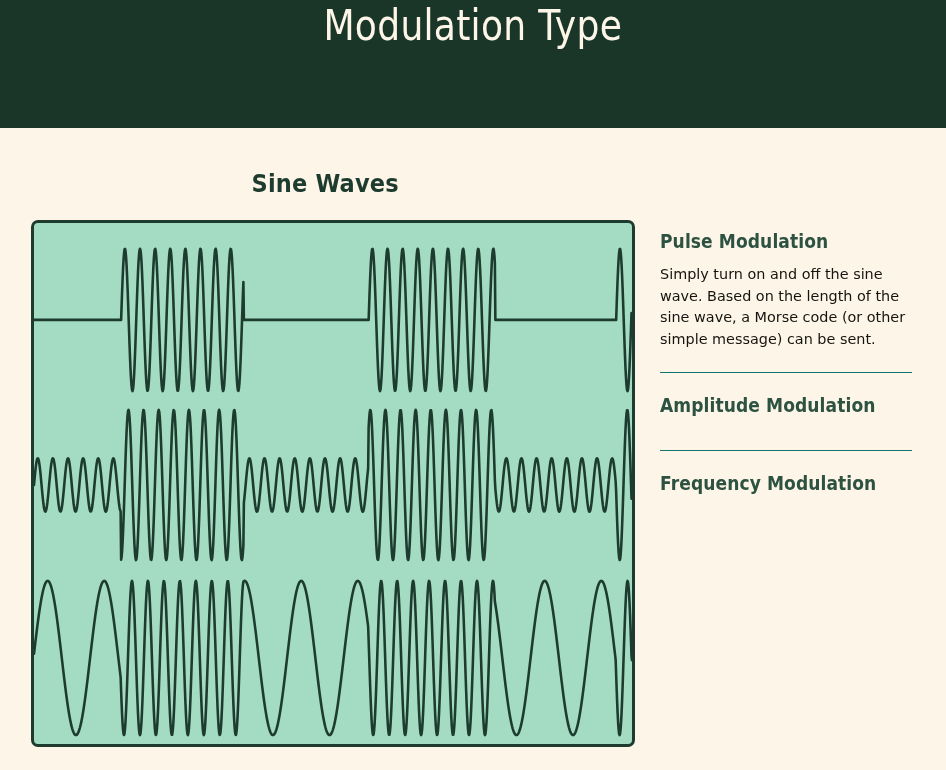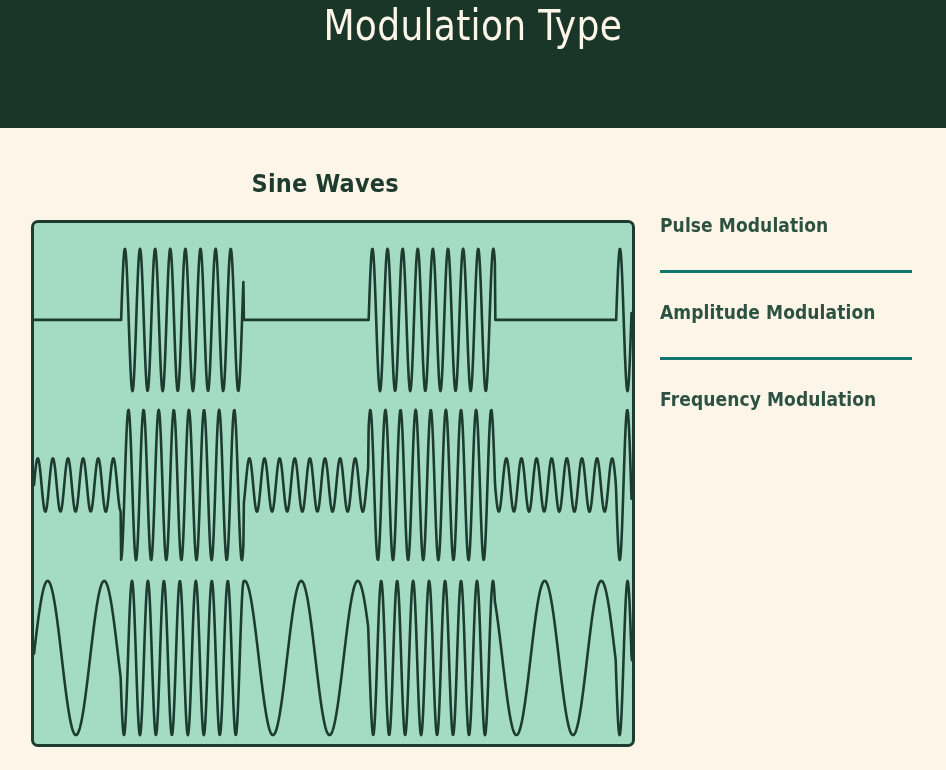--- a/index.html
+++ b/index.html
@@ -81,30 +81,30 @@
   .scope-panel svg {
     display: block;
     width: 100%;
     height: 100%;
   }
 
   
   .desc-column {
     position: absolute;
     left: 660px;
-    top: 66px;
+    top: 82px;
     width: 252px;
   }
   .desc-block {
     padding-bottom: 4px;
   }
   .desc-block + .desc-block {
-    border-top: 3px solid #0f766e;
+    border-top: 1px solid #0f766e;
     margin-top: 18px;
-    padding-top: 28px;
+    padding-top: 21px;
   }
   .desc-title {
     margin: 0 0 12px 0;
     color: #2d5242;
     font-family: "DejaVu Sans", sans-serif;
     font-size: 19px;
     font-weight: 700;
     letter-spacing: 0.1px;
     transform: scaleX(0.9);
     transform-origin: left center;
@@ -136,20 +136,21 @@
           <path d="M0.00 265.00L0.50 259.48L1.00 254.20L1.50 249.37L2.00 245.20L2.50 241.87L3.00 239.51L3.50 238.23L4.00 238.08L4.50 239.06L5.00 241.14L5.50 244.22L6.00 248.18L6.50 252.86L7.00 258.04L7.50 263.52L8.00 269.06L8.50 274.42L9.00 279.40L9.50 283.76L10.00 287.33L10.50 289.96L11.00 291.54L11.50 291.99L12.00 291.31L12.50 289.52L13.00 286.69L13.50 282.95L14.00 278.45L14.50 273.38L15.00 267.96L15.50 262.42L16.00 256.98L16.50 251.88L17.00 247.34L17.50 243.54L18.00 240.64L18.50 238.78L19.00 238.02L19.50 238.39L20.00 239.90L20.50 242.46L21.00 245.97L21.50 250.28L22.00 255.22L22.50 260.57L23.00 266.10L23.50 271.59L24.00 276.80L24.50 281.51L25.00 285.53L25.50 288.68L26.00 290.83L26.50 291.89L27.00 291.82L27.50 290.61L28.00 288.33L28.50 285.06L29.00 280.94L29.50 276.15L30.00 270.89L30.50 265.38L31.00 259.86L31.50 254.55L32.00 249.68L32.50 245.46L33.00 242.07L33.50 239.64L34.00 238.28L34.50 238.05L35.00 238.96L35.50 240.96L36.00 243.98L36.50 247.89L37.00 252.52L37.50 257.67L38.00 263.14L38.50 268.68L39.00 274.07L39.50 279.07L40.00 283.48L40.50 287.11L41.00 289.81L41.50 291.46L42.00 292.00L42.50 291.40L43.00 289.68L43.50 286.92L44.00 283.23L44.50 278.78L45.00 273.75L45.50 268.34L46.00 262.80L46.50 257.35L47.00 252.22L47.50 247.63L48.00 243.77L48.50 240.81L49.00 238.87L49.50 238.03L50.00 238.33L50.50 239.76L51.00 242.25L51.50 245.70L52.00 249.96L52.50 254.86L53.00 260.19L53.50 265.72L54.00 271.22L54.50 276.46L55.00 281.21L55.50 285.28L56.00 288.49L56.50 290.72L57.00 291.86L57.50 291.86L58.00 290.73L58.50 288.52L59.00 285.31L59.50 281.25L60.00 276.50L60.50 271.26L61.00 265.76L61.50 260.23L62.00 254.90L62.50 250.00L63.00 245.73L63.50 242.27L64.00 239.77L64.50 238.34L65.00 238.03L65.50 238.86L66.00 240.79L66.50 243.74L67.00 247.59L67.50 252.18L68.00 257.30L68.50 262.75L69.00 268.30L69.50 273.71L70.00 278.74L70.50 283.20L71.00 286.89L71.50 289.66L72.00 291.39L72.50 292.00L73.00 291.47L73.50 289.83L74.00 287.14L74.50 283.51L75.00 279.11L75.50 274.11L76.00 268.72L76.50 263.18L77.00 257.71L77.50 252.55L78.00 247.92L78.50 244.01L79.00 240.98L79.50 238.97L80.00 238.05L80.50 238.28L81.00 239.63L81.50 242.05L82.00 245.43L82.50 249.65L83.00 254.51L83.50 259.82L84.00 265.34L84.50 270.85L85.00 276.11L85.50 280.90L86.00 285.03L86.50 288.30L87.00 290.60L87.50 291.81L88.00 340.71L88.50 337.74L89.00 331.71L89.50 322.87L90.00 311.58L90.50 298.33L91.00 283.67L91.50 268.22L92.00 252.64L92.50 237.58L93.00 223.67L93.50 211.51L94.00 201.61L94.50 194.38L95.00 190.13L95.50 189.04L96.00 191.16L96.50 196.39L97.00 204.51L97.50 215.19L98.00 227.97L98.50 242.31L99.00 257.61L99.50 273.22L100.00 288.49L100.50 302.76L101.00 315.44L101.50 325.99L102.00 333.97L102.50 339.04L103.00 340.98L103.50 339.72L104.00 335.31L104.50 327.93L105.00 317.89L105.50 305.62L106.00 291.64L106.50 276.54L107.00 260.94L107.50 245.52L108.00 230.92L108.50 217.76L109.00 206.59L109.50 197.89L110.00 192.02L110.50 189.23L111.00 189.63L111.50 193.21L112.00 199.83L112.50 209.19L113.00 220.91L113.50 234.49L114.00 249.35L114.50 264.88L115.00 280.41L115.50 295.29L116.00 308.90L116.50 320.65L117.00 330.05L117.50 336.71L118.00 340.34L118.50 340.79L119.00 338.05L119.50 332.22L120.00 323.56L120.50 312.43L121.00 299.29L121.50 284.71L122.00 269.30L122.50 253.70L123.00 238.58L123.50 224.58L124.00 212.28L124.50 202.21L125.00 194.79L125.50 190.32L126.00 189.01L126.50 190.91L127.00 195.93L127.50 203.87L128.00 214.38L128.50 227.03L129.00 241.29L129.50 256.54L130.00 272.15L130.50 287.46L131.00 301.82L131.50 314.63L132.00 325.34L132.50 333.51L133.00 338.79L133.50 340.95L134.00 339.91L134.50 335.71L135.00 328.52L135.50 318.66L136.00 306.53L136.50 292.64L137.00 277.60L137.50 262.02L138.00 246.56L138.50 231.89L139.00 218.61L139.50 207.29L140.00 198.40L140.50 192.32L141.00 189.32L141.50 189.50L142.00 192.87L142.50 199.28L143.00 208.47L143.50 220.04L144.00 233.51L144.50 248.30L145.00 263.81L145.50 279.36L146.00 294.30L146.50 308.01L147.00 319.91L147.50 329.49L148.00 336.34L148.50 340.19L149.00 340.86L149.50 338.34L150.00 332.72L150.50 324.24L151.00 313.26L151.50 300.25L152.00 285.74L152.50 270.37L153.00 254.76L153.50 239.59L154.00 225.49L154.50 213.06L155.00 202.82L155.50 195.20L156.00 190.53L156.50 189.00L157.00 190.68L157.50 195.49L158.00 203.24L158.50 213.59L159.00 226.11L159.50 240.27L160.00 255.47L160.50 271.08L161.00 286.43L161.50 300.88L162.00 313.81L162.50 324.68L163.00 333.04L163.50 338.52L164.00 340.90L164.50 340.08L165.00 336.09L165.50 329.10L166.00 319.41L166.50 307.42L167.00 293.64L167.50 278.65L168.00 263.09L168.50 247.61L169.00 232.86L169.50 219.46L170.00 207.99L170.50 198.92L171.00 192.65L171.50 189.42L172.00 189.38L172.50 192.54L173.00 198.75L173.50 207.76L174.00 219.18L174.50 232.53L175.00 247.26L175.50 262.73L176.00 278.30L176.50 293.31L177.00 307.12L177.50 319.16L178.00 328.91L178.50 335.97L179.00 340.03L179.50 340.92L180.00 338.61L180.50 333.20L181.00 324.91L181.50 314.09L182.00 301.19L182.50 286.78L183.00 271.44L183.50 255.83L184.00 240.61L184.50 226.42L185.00 213.85L185.50 203.44L186.00 195.64L186.50 190.75L187.00 189.00L187.50 190.46L188.00 195.06L188.50 202.62L189.00 212.80L189.50 225.19L190.00 239.26L190.50 254.41L191.00 270.01L191.50 285.40L192.00 299.93L192.50 312.98L193.00 324.01L193.50 332.55L194.00 338.24L194.50 340.84L195.00 340.24L195.50 336.47L196.00 329.68L196.50 320.16L197.00 308.31L197.50 294.63L198.00 279.71L198.50 264.16L199.00 248.65L199.50 233.83L200.00 220.33L200.50 208.71L201.00 199.46L201.50 192.98L202.00 189.54L202.50 189.28L203.00 192.22L203.50 198.23L204.00 207.05L204.50 218.32L205.00 231.56L205.50 246.22L206.00 261.66L206.50 277.24L207.00 292.31L207.50 306.23L208.00 318.40L208.50 328.32L209.00 335.57L209.50 339.85L210.00 340.96L210.50 338.87L211.00 333.66L211.50 325.56L212.00 282.73L212.50 278.19L213.00 273.10L213.50 267.67L214.00 262.12L214.50 256.70L215.00 251.62L215.50 247.11L216.00 243.36L216.50 240.52L217.00 238.71L217.50 238.01L218.00 238.45L218.50 240.01L219.00 242.62L219.50 246.18L220.00 250.53L220.50 255.50L221.00 260.86L221.50 266.40L222.00 271.88L222.50 277.07L223.00 281.75L223.50 285.72L224.00 288.82L224.50 290.92L225.00 291.92L225.50 291.78L226.00 290.52L226.50 288.18L227.00 284.86L227.50 280.70L228.00 275.88L228.50 270.60L229.00 265.08L229.50 259.57L230.00 254.28L230.50 249.44L231.00 245.26L231.50 241.91L232.00 239.54L232.50 238.24L233.00 238.07L233.50 239.04L234.00 241.10L234.50 244.17L235.00 248.12L235.50 252.78L236.00 257.96L236.50 263.43L237.00 268.97L237.50 274.35L238.00 279.32L238.50 283.70L239.00 287.28L239.50 289.93L240.00 291.52L240.50 292.00L241.00 291.33L241.50 289.56L242.00 286.74L242.50 283.01L243.00 278.52L243.50 273.46L244.00 268.05L244.50 262.50L245.00 257.06L245.50 251.96L246.00 247.40L246.50 243.59L247.00 240.68L247.50 238.80L248.00 238.02L248.50 238.38L249.00 239.86L249.50 242.41L250.00 245.91L250.50 250.21L251.00 255.14L251.50 260.48L252.00 266.02L252.50 271.51L253.00 276.73L253.50 281.45L254.00 285.48L254.50 288.64L255.00 290.81L255.50 291.88L256.00 291.83L256.50 290.64L257.00 288.37L257.50 285.11L258.00 281.01L258.50 276.23L259.00 270.97L259.50 265.47L260.00 259.94L260.50 254.63L261.00 249.75L261.50 245.52L262.00 242.11L262.50 239.67L263.00 238.29L263.50 238.05L264.00 238.93L264.50 240.92L265.00 243.93L265.50 247.82L266.00 252.44L266.50 257.59L267.00 263.05L267.50 268.59L268.00 273.99L268.50 279.00L269.00 283.42L269.50 287.07L270.00 289.78L270.50 291.45L271.00 292.00L271.50 291.41L272.00 289.71L272.50 286.97L273.00 283.30L273.50 278.85L274.00 273.83L274.50 268.43L275.00 262.88L275.50 257.43L276.00 252.29L276.50 247.69L277.00 243.82L277.50 240.85L278.00 238.89L278.50 238.04L279.00 238.32L279.50 239.73L280.00 242.20L280.50 245.64L281.00 249.89L281.50 254.79L282.00 260.11L282.50 265.64L283.00 271.14L283.50 276.38L284.00 281.14L284.50 285.22L285.00 288.45L285.50 290.69L286.00 291.85L286.50 291.87L287.00 290.76L287.50 288.56L288.00 285.36L288.50 281.31L289.00 276.57L289.50 271.34L290.00 265.85L290.50 260.32L291.00 254.98L291.50 250.07L292.00 245.79L292.50 242.32L293.00 239.80L293.50 238.35L294.00 238.03L294.50 238.84L295.00 240.75L295.50 243.69L296.00 247.53L296.50 252.10L297.00 257.22L297.50 262.67L298.00 268.22L298.50 273.63L299.00 278.67L299.50 283.14L300.00 286.84L300.50 289.63L301.00 291.37L301.50 292.00L302.00 291.49L302.50 289.86L303.00 287.19L303.50 283.58L304.00 279.18L304.50 274.19L305.00 268.80L305.50 263.26L306.00 257.79L306.50 252.63L307.00 247.99L307.50 244.06L308.00 241.02L308.50 238.99L309.00 238.06L309.50 238.26L310.00 239.60L310.50 242.00L311.00 245.38L311.50 249.58L312.00 254.43L312.50 259.73L313.00 265.25L313.50 270.77L314.00 276.03L314.50 280.84L315.00 284.97L315.50 288.26L316.00 290.57L316.50 291.80L317.00 291.90L317.50 290.87L318.00 288.74L318.50 285.61L319.00 281.62L319.50 276.92L320.00 271.71L320.50 266.23L321.00 260.69L321.50 255.34L322.00 250.39L322.50 246.06L323.00 242.53L323.50 239.94L324.00 238.42L324.50 238.01L325.00 238.75L325.50 240.59L326.00 243.46L326.50 247.24L327.00 251.77L327.50 256.86L328.00 262.29L328.50 267.84L329.00 273.26L329.50 278.34L330.00 282.86L330.50 286.62L331.00 289.47L331.50 291.28L332.00 291.99L332.50 291.56L333.00 290.01L333.50 287.40L334.00 283.85L334.50 279.50L335.00 274.54L335.50 269.18L336.00 263.64L336.50 258.16L337.00 252.97L337.50 248.28L338.00 206.75L338.50 198.00L339.00 192.08L339.50 189.24L340.00 189.60L340.50 193.14L341.00 199.71L341.50 209.03L342.00 220.72L342.50 234.27L343.00 249.12L343.50 264.64L344.00 280.18L344.50 295.07L345.00 308.70L345.50 320.48L346.00 329.93L346.50 336.63L347.00 340.31L347.50 340.81L348.00 338.11L348.50 332.33L349.00 323.71L349.50 312.61L350.00 299.50L350.50 284.94L351.00 269.53L351.50 253.94L352.00 238.81L352.50 224.78L353.00 212.45L353.50 202.34L354.00 194.88L354.50 190.37L355.00 189.01L355.50 190.86L356.00 195.83L356.50 203.73L357.00 214.21L357.50 226.83L358.00 241.06L358.50 256.30L359.00 271.91L359.50 287.23L360.00 301.61L360.50 314.45L361.00 325.20L361.50 333.41L362.00 338.73L362.50 340.94L363.00 339.95L363.50 335.79L364.00 328.65L364.50 318.82L365.00 306.73L365.50 292.87L366.00 277.83L366.50 262.25L367.00 246.79L367.50 232.10L368.00 218.80L368.50 207.44L369.00 198.52L369.50 192.39L370.00 189.34L370.50 189.47L371.00 192.79L371.50 199.16L372.00 208.31L372.50 219.85L373.00 233.29L373.50 248.07L374.00 263.57L374.50 279.12L375.00 294.08L375.50 307.82L376.00 319.74L376.50 329.36L377.00 336.26L377.50 340.16L378.00 340.88L378.50 338.40L379.00 332.82L379.50 324.39L380.00 313.44L380.50 300.46L381.00 285.97L381.50 270.61L382.00 255.00L382.50 239.82L383.00 225.70L383.50 213.24L384.00 202.96L384.50 195.30L385.00 190.58L385.50 189.00L386.00 190.63L386.50 195.39L387.00 203.10L387.50 213.41L388.00 225.90L388.50 240.04L389.00 255.24L389.50 270.84L390.00 286.20L390.50 300.67L391.00 313.63L391.50 324.54L392.00 332.93L392.50 338.46L393.00 340.89L393.50 340.12L394.00 336.18L394.50 329.23L395.00 319.58L395.50 307.62L396.00 293.86L396.50 278.89L397.00 263.33L397.50 247.84L398.00 233.07L398.50 219.65L399.00 208.15L399.50 199.04L400.00 192.72L400.50 189.45L401.00 189.36L401.50 192.47L402.00 198.63L402.50 207.60L403.00 218.99L403.50 232.32L404.00 247.03L404.50 262.49L405.00 278.07L405.50 293.09L406.00 306.93L406.50 318.99L407.00 328.78L407.50 335.88L408.00 339.99L408.50 340.93L409.00 338.67L409.50 333.30L410.00 325.05L410.50 314.27L411.00 301.40L411.50 287.00L412.00 271.68L412.50 256.07L413.00 240.83L413.50 226.62L414.00 214.03L414.50 203.58L415.00 195.73L415.50 190.80L416.00 189.01L416.50 190.41L417.00 194.97L417.50 202.48L418.00 212.63L418.50 224.99L419.00 239.03L419.50 254.17L420.00 269.77L420.50 285.17L421.00 299.72L421.50 312.80L422.00 323.86L422.50 332.44L423.00 338.18L423.50 340.83L424.00 340.28L424.50 336.55L425.00 329.80L425.50 320.32L426.00 308.50L426.50 294.85L427.00 279.94L427.50 264.40L428.00 248.89L428.50 234.05L429.00 220.52L429.50 208.87L430.00 199.58L430.50 193.06L431.00 189.57L431.50 189.26L432.00 192.15L432.50 198.12L433.00 206.90L433.50 218.14L434.00 231.35L434.50 245.98L435.00 261.42L435.50 277.01L436.00 292.09L436.50 306.02L437.00 318.23L437.50 328.19L438.00 335.49L438.50 339.81L439.00 340.97L439.50 338.93L440.00 333.77L440.50 325.70L441.00 315.08L441.50 302.34L442.00 288.03L442.50 272.75L443.00 257.13L443.50 241.86L444.00 227.55L444.50 214.83L445.00 204.22L445.50 196.18L446.00 191.04L446.50 189.03L447.00 190.22L447.50 194.56L448.00 201.87L448.50 211.85L449.00 224.08L449.50 238.02L450.00 253.11L450.50 268.70L451.00 284.13L451.50 298.76L452.00 311.96L452.50 323.18L453.00 331.94L453.50 337.88L454.00 340.75L454.50 340.42L455.00 336.90L455.50 330.36L456.00 321.05L456.50 309.38L457.00 295.84L457.50 281.00L458.00 265.48L458.50 249.94L459.00 235.04L459.50 221.40L460.00 209.60L460.50 200.14L461.00 193.41L461.50 189.71L462.00 189.18L462.50 191.85L463.00 197.61L463.50 206.21L464.00 217.30L464.50 230.39L465.00 244.95L465.50 260.35L466.00 268.89L466.50 274.27L467.00 279.25L467.50 283.64L468.00 287.24L468.50 289.90L469.00 291.51L469.50 292.00L470.00 291.35L470.50 289.59L471.00 286.79L471.50 283.08L472.00 278.60L472.50 273.54L473.00 268.13L473.50 262.59L474.00 257.14L474.50 252.03L475.00 247.46L475.50 243.64L476.00 240.72L476.50 238.82L477.00 238.02L477.50 238.37L478.00 239.83L478.50 242.36L479.00 245.85L479.50 250.14L480.00 255.06L480.50 260.40L481.00 265.93L481.50 271.43L482.00 276.65L482.50 281.38L483.00 285.42L483.50 288.60L484.00 290.78L484.50 291.88L485.00 291.84L485.50 290.67L486.00 288.41L486.50 285.17L487.00 281.08L487.50 276.30L488.00 271.06L488.50 265.55L489.00 260.02L489.50 254.71L490.00 249.82L490.50 245.58L491.00 242.16L491.50 239.70L492.00 238.31L492.50 238.04L493.00 238.91L493.50 240.89L494.00 243.88L494.50 247.76L495.00 252.37L495.50 257.51L496.00 262.97L496.50 268.51L497.00 273.91L497.50 278.93L498.00 283.36L498.50 287.02L499.00 289.75L499.50 291.43L500.00 292.00L500.50 291.43L501.00 289.75L501.50 287.02L502.00 283.36L502.50 278.93L503.00 273.91L503.50 268.51L504.00 262.97L504.50 257.51L505.00 252.37L505.50 247.76L506.00 243.88L506.50 240.89L507.00 238.91L507.50 238.04L508.00 238.31L508.50 239.70L509.00 242.16L509.50 245.58L510.00 249.82L510.50 254.71L511.00 260.02L511.50 265.55L512.00 271.06L512.50 276.30L513.00 281.08L513.50 285.17L514.00 288.41L514.50 290.67L515.00 291.84L515.50 291.88L516.00 290.78L516.50 288.60L517.00 285.42L517.50 281.38L518.00 276.65L518.50 271.43L519.00 265.93L519.50 260.40L520.00 255.06L520.50 250.14L521.00 245.85L521.50 242.36L522.00 239.83L522.50 238.37L523.00 238.02L523.50 238.82L524.00 240.72L524.50 243.64L525.00 247.46L525.50 252.03L526.00 257.14L526.50 262.59L527.00 268.13L527.50 273.54L528.00 278.60L528.50 283.08L529.00 286.79L529.50 289.59L530.00 291.35L530.50 292.00L531.00 291.51L531.50 289.90L532.00 287.24L532.50 283.64L533.00 279.25L533.50 274.27L534.00 268.89L534.50 263.35L535.00 257.88L535.50 252.70L536.00 248.05L536.50 244.12L537.00 241.06L537.50 239.01L538.00 238.06L538.50 238.25L539.00 239.57L539.50 241.96L540.00 245.32L540.50 249.51L541.00 254.35L541.50 259.65L542.00 265.17L542.50 270.68L543.00 275.96L543.50 280.77L544.00 284.91L544.50 288.22L545.00 290.54L545.50 291.79L546.00 291.91L546.50 290.89L547.00 288.78L547.50 285.67L548.00 281.68L548.50 276.99L549.00 271.80L549.50 266.31L550.00 260.78L550.50 255.42L551.00 250.46L551.50 246.12L552.00 242.57L552.50 239.97L553.00 238.43L553.50 238.01L554.00 238.73L554.50 240.55L555.00 243.41L555.50 247.18L556.00 251.70L556.50 256.78L557.00 262.21L557.50 267.75L558.00 273.18L558.50 278.27L559.00 282.79L559.50 286.57L560.00 289.43L560.50 291.26L561.00 291.99L561.50 291.58L562.00 290.04L562.50 287.45L563.00 283.91L563.50 279.57L564.00 274.62L564.50 269.27L565.00 263.73L565.50 258.24L566.00 253.05L566.50 248.35L567.00 244.36L567.50 241.24L568.00 239.12L568.50 238.09L569.00 238.20L569.50 239.44L570.00 241.76L570.50 245.06L571.00 249.20L571.50 254.01L572.00 259.28L572.50 264.79L573.00 270.31L573.50 275.61L574.00 280.46L574.50 284.65L575.00 288.02L575.50 290.42L576.00 291.74L576.50 291.94L577.00 291.00L577.50 288.96L578.00 285.91L578.50 281.98L579.00 277.33L579.50 272.17L580.00 266.70L580.50 261.15L581.00 255.77L581.50 250.78L582.00 246.39L582.50 242.79L583.00 240.12L583.50 238.50L584.00 238.00L584.50 238.64L585.00 240.39L585.50 243.18L586.00 246.89L586.50 251.37L587.00 256.41L587.50 261.83L588.00 271.68L588.50 287.00L589.00 301.40L589.50 314.27L590.00 325.05L590.50 333.30L591.00 338.67L591.50 340.93L592.00 339.99L592.50 335.88L593.00 328.78L593.50 318.99L594.00 306.93L594.50 293.09L595.00 278.07L595.50 262.49L596.00 247.03L596.50 232.32L597.00 218.99L597.50 207.60L598.00 198.63L598.50 192.47L599.00 189.36L599.50 189.45L600.00 192.72L600.50 199.04L601.00 208.15L601.50 219.65L602.00 233.07L602.50 247.84L603.00 263.33L603.50 278.89L604.00 275.25" fill="none" stroke="#1d3b2e" stroke-width="2.6" stroke-linecap="round" stroke-linejoin="round"></path>
           <path d="M0.00 435.71L0.50 431.44L1.00 427.19L1.50 422.98L2.00 418.83L2.50 414.73L3.00 410.72L3.50 406.79L4.00 402.96L4.50 399.25L5.00 395.65L5.50 392.19L6.00 388.88L6.50 385.72L7.00 382.72L7.50 379.90L8.00 377.26L8.50 374.81L9.00 372.55L9.50 370.50L10.00 368.66L10.50 367.04L11.00 365.63L11.50 364.45L12.00 363.50L12.50 362.78L13.00 362.29L13.50 362.04L14.00 362.02L14.50 362.24L15.00 362.69L15.50 363.38L16.00 364.30L16.50 365.45L17.00 366.82L17.50 368.42L18.00 370.23L18.50 372.25L19.00 374.47L19.50 376.90L20.00 379.51L20.50 382.31L21.00 385.28L21.50 388.42L22.00 391.71L22.50 395.15L23.00 398.72L23.50 402.42L24.00 406.24L24.50 410.15L25.00 414.16L25.50 418.24L26.00 422.39L26.50 426.59L27.00 430.83L27.50 435.10L28.00 439.39L28.50 443.67L29.00 447.95L29.50 452.20L30.00 456.42L30.50 460.58L31.00 464.69L31.50 468.71L32.00 472.66L32.50 476.50L33.00 480.23L33.50 483.84L34.00 487.32L34.50 490.66L35.00 493.84L35.50 496.86L36.00 499.71L36.50 502.38L37.00 504.85L37.50 507.14L38.00 509.22L38.50 511.09L39.00 512.75L39.50 514.18L40.00 515.39L40.50 516.38L41.00 517.13L41.50 517.65L42.00 517.94L42.50 517.99L43.00 517.81L43.50 517.38L44.00 516.73L44.50 515.84L45.00 514.73L45.50 513.39L46.00 511.83L46.50 510.05L47.00 508.05L47.50 505.86L48.00 503.46L48.50 500.87L49.00 498.10L49.50 495.15L50.00 492.04L50.50 488.77L51.00 485.35L51.50 481.79L52.00 478.11L52.50 474.32L53.00 470.41L53.50 466.42L54.00 462.35L54.50 458.21L55.00 454.01L55.50 449.78L56.00 445.51L56.50 441.23L57.00 436.94L57.50 432.66L58.00 428.40L58.50 424.18L59.00 420.01L59.50 415.90L60.00 411.86L60.50 407.90L61.00 404.04L61.50 400.29L62.00 396.67L62.50 393.17L63.00 389.81L63.50 386.61L64.00 383.56L64.50 380.69L65.00 377.99L65.50 375.49L66.00 373.18L66.50 371.07L67.00 369.16L67.50 367.48L68.00 366.01L68.50 364.76L69.00 363.75L69.50 362.96L70.00 362.41L70.50 362.09L71.00 362.00L71.50 362.15L72.00 362.54L72.50 363.16L73.00 364.01L73.50 365.10L74.00 366.41L74.50 367.94L75.00 369.69L75.50 371.65L76.00 373.82L76.50 376.18L77.00 378.75L77.50 381.49L78.00 384.41L78.50 387.51L79.00 390.75L79.50 394.15L80.00 397.69L80.50 401.35L81.00 405.14L81.50 409.02L82.00 413.00L82.50 417.06L83.00 421.20L83.50 425.38L84.00 429.62L84.50 433.88L85.00 438.16L85.50 442.45L86.00 446.73L86.50 450.99L87.00 455.22L87.50 459.40L88.00 473.65L88.50 486.64L89.00 497.86L89.50 506.89L90.00 513.39L90.50 517.11L91.00 517.92L91.50 515.79L92.00 510.78L92.50 503.10L93.00 493.04L93.50 480.96L94.00 467.34L94.50 452.69L95.00 437.55L95.50 422.51L96.00 408.13L96.50 394.95L97.00 383.48L97.50 374.14L98.00 367.30L98.50 363.20L99.00 362.01L99.50 363.77L100.00 368.42L100.50 375.76L101.00 385.54L101.50 397.38L102.00 410.83L102.50 425.38L103.00 440.49L103.50 455.58L104.00 470.08L104.50 483.44L105.00 495.15L105.50 504.79L106.00 511.97L106.50 516.43L107.00 518.00L107.50 516.62L108.00 512.34L108.50 505.33L109.00 495.84L109.50 484.25L110.00 470.98L110.50 456.54L111.00 441.47L111.50 426.35L112.00 411.74L112.50 398.21L113.00 386.25L113.50 376.33L114.00 368.81L114.50 363.99L115.00 362.04L115.50 363.04L116.00 366.95L116.50 373.62L117.00 382.81L117.50 394.15L118.00 407.23L118.50 421.55L119.00 436.57L119.50 451.72L120.00 466.42L120.50 480.13L121.00 492.31L121.50 502.52L122.00 510.37L122.50 515.55L123.00 517.88L123.50 517.26L124.00 513.71L124.50 507.39L125.00 498.51L125.50 487.42L126.00 474.54L126.50 460.35L127.00 445.39L127.50 430.22L128.00 415.43L128.50 401.57L129.00 389.16L129.50 378.67L130.00 370.50L130.50 364.96L131.00 362.26L131.50 362.50L132.00 365.67L132.50 371.65L133.00 380.21L133.50 391.04L134.00 403.72L134.50 417.77L135.00 432.66L135.50 447.83L136.00 462.70L136.50 476.71L137.00 489.34L137.50 500.10L138.00 508.59L138.50 514.48L139.00 517.56L139.50 517.70L140.00 514.90L140.50 509.27L141.00 501.03L141.50 490.47L142.00 478.01L142.50 464.10L143.00 449.29L143.50 434.12L144.00 419.18L144.50 405.03L145.00 392.19L145.50 381.17L146.00 372.37L146.50 366.13L147.00 362.68L147.50 362.15L148.00 364.57L148.50 369.85L149.00 377.77L149.50 388.05L150.00 400.29L150.50 414.04L151.00 428.77L151.50 443.92L152.00 458.92L152.50 473.21L153.00 486.24L153.50 497.53L154.00 506.63L154.50 513.22L155.00 517.04L155.50 517.94L156.00 515.90L156.50 510.99L157.00 503.39L157.50 493.39L158.00 481.38L158.50 467.80L159.00 453.17L159.50 438.04L160.00 422.98L160.50 408.57L161.00 395.35L161.50 383.82L162.00 374.41L162.50 367.48L163.00 363.29L163.50 362.01L164.00 363.67L164.50 368.22L165.00 375.49L165.50 385.19L166.00 396.97L166.50 410.38L167.00 424.90L167.50 440.00L168.00 455.10L168.50 469.62L169.00 483.03L169.50 494.81L170.00 504.51L170.50 511.78L171.00 516.33L171.50 517.99L172.00 516.71L172.50 512.52L173.00 505.59L173.50 496.18L174.00 484.65L174.50 471.43L175.00 457.02L175.50 441.96L176.00 426.83L176.50 412.20L177.00 398.62L177.50 386.61L178.00 376.61L178.50 369.01L179.00 364.10L179.50 362.06L180.00 362.96L180.50 366.78L181.00 373.37L181.50 382.47L182.00 393.76L182.50 406.79L183.00 421.08L183.50 436.08L184.00 451.23L184.50 465.96L185.00 479.71L185.50 491.95L186.00 502.23L186.50 510.15L187.00 515.43L187.50 517.85L188.00 517.32L188.50 513.87L189.00 507.63L189.50 498.83L190.00 487.81L190.50 474.97L191.00 460.82L191.50 445.88L192.00 430.71L192.50 415.90L193.00 401.99L193.50 389.53L194.00 378.97L194.50 370.73L195.00 365.10L195.50 362.30L196.00 362.44L196.50 365.52L197.00 371.41L197.50 379.90L198.00 390.66L198.50 403.29L199.00 417.30L199.50 432.17L200.00 447.34L200.50 462.23L201.00 476.28L201.50 488.96L202.00 499.79L202.50 508.35L203.00 514.33L203.50 517.50L204.00 517.74L204.50 515.04L205.00 509.50L205.50 501.33L206.00 490.84L206.50 478.43L207.00 464.57L207.50 449.78L208.00 434.61L208.50 419.65L209.00 405.46L209.50 392.58L210.00 381.49L210.50 372.61L211.00 366.29L211.50 362.74L212.00 362.27L212.50 362.03L213.00 362.03L213.50 362.26L214.00 362.73L214.50 363.43L215.00 364.36L215.50 365.52L216.00 366.91L216.50 368.51L217.00 370.34L217.50 372.37L218.00 374.61L218.50 377.04L219.00 379.67L219.50 382.47L220.00 385.46L220.50 388.60L221.00 391.90L221.50 395.35L222.00 398.93L222.50 402.64L223.00 406.46L223.50 410.38L224.00 414.39L224.50 418.47L225.00 422.63L225.50 426.83L226.00 431.08L226.50 435.35L227.00 439.63L227.50 443.92L228.00 448.19L228.50 452.44L229.00 456.66L229.50 460.82L230.00 464.92L230.50 468.94L231.00 472.88L231.50 476.71L232.00 480.44L232.50 484.04L233.00 487.52L233.50 490.84L234.00 494.02L234.50 497.03L235.00 499.87L235.50 502.52L236.00 504.99L236.50 507.26L237.00 509.33L237.50 511.19L238.00 512.83L238.50 514.26L239.00 515.46L239.50 516.43L240.00 517.17L240.50 517.68L241.00 517.95L241.50 517.99L242.00 517.79L242.50 517.35L243.00 516.69L243.50 515.79L244.00 514.66L244.50 513.31L245.00 511.73L245.50 509.94L246.00 507.93L246.50 505.73L247.00 503.32L247.50 500.72L248.00 497.94L248.50 494.98L249.00 491.86L249.50 488.58L250.00 485.15L250.50 481.59L251.00 477.90L251.50 474.10L252.00 470.19L252.50 466.19L253.00 462.11L253.50 457.97L254.00 453.77L254.50 449.53L255.00 445.26L255.50 440.98L256.00 436.69L256.50 432.42L257.00 428.16L257.50 423.94L258.00 419.77L258.50 415.66L259.00 411.63L259.50 407.68L260.00 403.83L260.50 400.08L261.00 396.46L261.50 392.97L262.00 389.62L262.50 386.43L263.00 383.39L263.50 380.53L264.00 377.85L264.50 375.35L265.00 373.05L265.50 370.95L266.00 369.06L266.50 367.39L267.00 365.93L267.50 364.70L268.00 363.70L268.50 362.92L269.00 362.38L269.50 362.08L270.00 362.00L270.50 362.17L271.00 362.57L271.50 363.20L272.00 364.07L272.50 365.17L273.00 366.49L273.50 368.03L274.00 369.79L274.50 371.77L275.00 373.95L275.50 376.33L276.00 378.90L276.50 381.65L277.00 384.59L277.50 387.69L278.00 390.94L278.50 394.35L279.00 397.90L279.50 401.57L280.00 405.36L280.50 409.25L281.00 413.23L281.50 417.30L282.00 421.43L282.50 425.63L283.00 429.86L283.50 434.12L284.00 438.41L284.50 442.69L285.00 446.97L285.50 451.23L286.00 455.46L286.50 459.64L287.00 463.75L287.50 467.80L288.00 471.76L288.50 475.63L289.00 479.39L289.50 483.03L290.00 486.54L290.50 489.91L291.00 493.13L291.50 496.18L292.00 499.07L292.50 501.78L293.00 504.30L293.50 506.63L294.00 508.76L294.50 510.68L295.00 512.39L295.50 513.87L296.00 515.14L296.50 516.17L297.00 516.98L297.50 517.56L298.00 517.90L298.50 518.00L299.00 517.87L299.50 517.50L300.00 516.90L300.50 516.07L301.00 515.00L301.50 513.71L302.00 512.20L302.50 510.47L303.00 508.53L303.50 506.38L304.00 504.03L304.50 501.48L305.00 498.75L305.50 495.84L306.00 492.77L306.50 489.53L307.00 486.14L307.50 482.62L308.00 478.96L308.50 475.19L309.00 471.31L309.50 467.34L310.00 463.29L310.50 459.16L311.00 454.98L311.50 450.75L312.00 446.49L312.50 442.21L313.00 437.92L313.50 433.64L314.00 429.37L314.50 425.14L315.00 420.96L315.50 416.83L316.00 412.77L316.50 408.80L317.00 404.92L317.50 401.14L318.00 397.48L318.50 393.95L319.00 390.56L319.50 387.32L320.00 384.24L320.50 381.33L321.00 378.59L321.50 376.04L322.00 373.69L322.50 371.53L323.00 369.58L323.50 367.84L324.00 366.33L324.50 365.03L325.00 363.96L325.50 363.12L326.00 362.51L326.50 362.14L327.00 362.00L327.50 362.10L328.00 362.43L328.50 363.00L329.00 363.80L329.50 364.83L330.00 366.09L330.50 367.57L331.00 369.27L331.50 371.18L332.00 373.30L332.50 375.63L333.00 378.14L333.50 380.85L334.00 383.73L334.50 386.78L335.00 390.00L335.50 393.36L336.00 396.87L336.50 400.51L337.00 404.26L337.50 408.13L338.00 422.51L338.50 437.55L339.00 452.69L339.50 467.34L340.00 480.96L340.50 493.04L341.00 503.10L341.50 510.78L342.00 515.79L342.50 517.92L343.00 517.11L343.50 513.39L344.00 506.89L344.50 497.86L345.00 486.64L345.50 473.65L346.00 459.40L346.50 444.41L347.00 429.25L347.50 414.50L348.00 400.72L348.50 388.42L349.00 378.07L349.50 370.06L350.00 364.70L350.50 362.19L351.00 362.62L351.50 365.97L352.00 372.13L352.50 380.85L353.00 391.81L353.50 404.59L354.00 418.71L354.50 433.64L355.00 448.80L355.50 463.64L356.00 477.58L356.50 490.10L357.00 500.72L357.50 509.05L358.00 514.76L358.50 517.65L359.00 517.61L359.50 514.62L360.00 508.82L360.50 500.41L361.00 489.72L361.50 477.15L362.00 463.17L362.50 448.32L363.00 433.15L363.50 418.24L364.00 404.15L364.50 391.42L365.00 380.53L365.50 371.89L366.00 365.82L366.50 362.56L367.00 362.22L367.50 364.83L368.00 370.28L368.50 378.37L369.00 388.79L369.50 401.14L370.00 414.97L370.50 429.74L371.00 444.90L371.50 459.87L372.00 474.10L372.50 487.03L373.00 498.18L373.50 507.14L374.00 513.55L374.50 517.19L375.00 517.90L375.50 515.67L376.00 510.58L376.50 502.81L377.00 492.68L377.50 480.55L378.00 466.88L378.50 452.20L379.00 437.06L379.50 422.03L380.00 407.68L380.50 394.55L381.00 383.14L381.50 373.88L382.00 367.12L382.50 363.12L383.00 362.02L383.50 363.88L384.00 368.61L384.50 376.04L385.00 385.90L385.50 397.79L386.00 411.29L386.50 425.87L387.00 440.98L387.50 456.06L388.00 470.53L388.50 483.84L389.00 495.50L389.50 505.06L390.00 512.16L390.50 516.53L391.00 518.00L391.50 516.53L392.00 512.16L392.50 505.06L393.00 495.50L393.50 483.84L394.00 470.53L394.50 456.06L395.00 440.98L395.50 425.87L396.00 411.29L396.50 397.79L397.00 385.90L397.50 376.04L398.00 368.61L398.50 363.88L399.00 362.02L399.50 363.12L400.00 367.12L400.50 373.88L401.00 383.14L401.50 394.55L402.00 407.68L402.50 422.03L403.00 437.06L403.50 452.20L404.00 466.88L404.50 480.55L405.00 492.68L405.50 502.81L406.00 510.58L406.50 515.67L407.00 517.90L407.50 517.19L408.00 513.55L408.50 507.14L409.00 498.18L409.50 487.03L410.00 474.10L410.50 459.87L411.00 444.90L411.50 429.74L412.00 414.97L412.50 401.14L413.00 388.79L413.50 378.37L414.00 370.28L414.50 364.83L415.00 362.22L415.50 362.56L416.00 365.82L416.50 371.89L417.00 380.53L417.50 391.42L418.00 404.15L418.50 418.24L419.00 433.15L419.50 448.32L420.00 463.17L420.50 477.15L421.00 489.72L421.50 500.41L422.00 508.82L422.50 514.62L423.00 517.61L423.50 517.65L424.00 514.76L424.50 509.05L425.00 500.72L425.50 490.10L426.00 477.58L426.50 463.64L427.00 448.80L427.50 433.64L428.00 418.71L428.50 404.59L429.00 391.81L429.50 380.85L430.00 372.13L430.50 365.97L431.00 362.62L431.50 362.19L432.00 364.70L432.50 370.06L433.00 378.07L433.50 388.42L434.00 400.72L434.50 414.50L435.00 429.25L435.50 444.41L436.00 459.40L436.50 473.65L437.00 486.64L437.50 497.86L438.00 506.89L438.50 513.39L439.00 517.11L439.50 517.92L440.00 515.79L440.50 510.78L441.00 503.10L441.50 493.04L442.00 480.96L442.50 467.34L443.00 452.69L443.50 437.55L444.00 422.51L444.50 408.13L445.00 394.95L445.50 383.48L446.00 374.14L446.50 367.30L447.00 363.20L447.50 362.01L448.00 363.77L448.50 368.42L449.00 375.76L449.50 385.54L450.00 397.38L450.50 410.83L451.00 425.38L451.50 440.49L452.00 455.58L452.50 470.08L453.00 483.44L453.50 495.15L454.00 504.79L454.50 511.97L455.00 516.43L455.50 518.00L456.00 516.62L456.50 512.34L457.00 505.33L457.50 495.84L458.00 484.25L458.50 470.98L459.00 456.54L459.50 441.47L460.00 426.35L460.50 411.74L461.00 398.21L461.50 386.25L462.00 376.33L462.50 368.81L463.00 363.99L463.50 362.04L464.00 363.04L464.50 366.95L465.00 373.62L465.50 382.81L466.00 385.81L466.50 388.97L467.00 392.29L467.50 395.75L468.00 399.35L468.50 403.07L469.00 406.90L469.50 410.83L470.00 414.85L470.50 418.95L471.00 423.10L471.50 427.31L472.00 431.56L472.50 435.84L473.00 440.12L473.50 444.41L474.00 448.68L474.50 452.93L475.00 457.13L475.50 461.29L476.00 465.38L476.50 469.40L477.00 473.32L477.50 477.15L478.00 480.86L478.50 484.45L479.00 487.90L479.50 491.21L480.00 494.37L480.50 497.36L481.00 500.18L481.50 502.81L482.00 505.26L482.50 507.51L483.00 509.55L483.50 511.39L484.00 513.01L484.50 514.41L485.00 515.58L485.50 516.53L486.00 517.24L486.50 517.72L487.00 517.97L487.50 517.98L488.00 517.75L488.50 517.29L489.00 516.60L489.50 515.67L490.00 514.52L490.50 513.14L491.00 511.54L491.50 509.72L492.00 507.69L492.50 505.46L493.00 503.03L493.50 500.41L494.00 497.61L494.50 494.63L495.00 491.49L495.50 488.19L496.00 484.75L496.50 481.17L497.00 477.47L497.50 473.65L498.00 469.74L498.50 465.73L499.00 461.64L499.50 457.49L500.00 453.29L500.50 449.05L501.00 444.78L501.50 440.49L502.00 436.20L502.50 431.93L503.00 427.68L503.50 423.46L504.00 419.30L504.50 415.20L505.00 411.17L505.50 407.23L506.00 403.39L506.50 399.66L507.00 396.06L507.50 392.58L508.00 389.25L508.50 386.07L509.00 383.06L509.50 380.21L510.00 377.55L510.50 375.08L511.00 372.80L511.50 370.73L512.00 368.86L512.50 367.21L513.00 365.78L513.50 364.57L514.00 363.60L514.50 362.85L515.00 362.33L515.50 362.06L516.00 362.01L516.50 362.20L517.00 362.63L517.50 363.29L518.00 364.18L518.50 365.31L519.00 366.65L519.50 368.22L520.00 370.01L520.50 372.01L521.00 374.21L521.50 376.61L522.00 379.20L522.50 381.98L523.00 384.93L523.50 388.05L524.00 391.33L524.50 394.75L525.00 398.31L525.50 401.99L526.00 405.79L526.50 409.70L527.00 413.69L527.50 417.77L528.00 421.91L528.50 426.11L529.00 430.35L529.50 434.61L530.00 438.90L530.50 443.18L531.00 447.46L531.50 451.72L532.00 455.94L532.50 460.11L533.00 464.22L533.50 468.26L534.00 472.21L534.50 476.06L535.00 479.81L535.50 483.44L536.00 486.93L536.50 490.28L537.00 493.48L537.50 496.52L538.00 499.39L538.50 502.08L539.00 504.58L539.50 506.89L540.00 508.99L540.50 510.89L541.00 512.57L541.50 514.03L542.00 515.27L542.50 516.28L543.00 517.06L543.50 517.61L544.00 517.92L544.50 518.00L545.00 517.84L545.50 517.44L546.00 516.82L546.50 515.96L547.00 514.87L547.50 513.55L548.00 512.02L548.50 510.26L549.00 508.29L549.50 506.12L550.00 503.75L550.50 501.18L551.00 498.43L551.50 495.50L552.00 492.40L552.50 489.15L553.00 485.75L553.50 482.21L554.00 478.54L554.50 474.75L555.00 470.87L555.50 466.88L556.00 462.82L556.50 458.68L557.00 454.50L557.50 450.26L558.00 446.00L558.50 441.72L559.00 437.43L559.50 433.15L560.00 428.89L560.50 424.66L561.00 420.48L561.50 416.36L562.00 412.31L562.50 408.35L563.00 404.48L563.50 400.72L564.00 397.07L564.50 393.56L565.00 390.19L565.50 386.96L566.00 383.90L566.50 381.01L567.00 378.29L567.50 375.76L568.00 373.43L568.50 371.30L569.00 369.37L569.50 367.66L570.00 366.17L570.50 364.90L571.00 363.85L571.50 363.04L572.00 362.46L572.50 362.11L573.00 362.00L573.50 362.12L574.00 362.48L574.50 363.08L575.00 363.91L575.50 364.96L576.00 366.25L576.50 367.75L577.00 369.48L577.50 371.41L578.00 373.56L578.50 375.90L579.00 378.44L579.50 381.17L580.00 384.07L580.50 387.14L581.00 390.38L581.50 393.76L582.00 397.28L582.50 400.93L583.00 404.70L583.50 408.57L584.00 412.54L584.50 416.60L585.00 420.72L585.50 424.90L586.00 429.13L586.50 433.39L587.00 437.67L587.50 441.96L588.00 457.02L588.50 471.43L589.00 484.65L589.50 496.18L590.00 505.59L590.50 512.52L591.00 516.71L591.50 517.99L592.00 516.33L592.50 511.78L593.00 504.51L593.50 494.81L594.00 483.03L594.50 469.62L595.00 455.10L595.50 440.00L596.00 424.90L596.50 410.38L597.00 396.97L597.50 385.19L598.00 375.49L598.50 368.22L599.00 363.67L599.50 362.01L600.00 363.29L600.50 367.48L601.00 374.41L601.50 383.82L602.00 395.35L602.50 408.57L603.00 422.98L603.50 438.04L604.00 442.33" fill="none" stroke="#1d3b2e" stroke-width="2.6" stroke-linecap="round" stroke-linejoin="round"></path>
         </svg>
     </div>
   </div>
 
   <div class="desc-column">
 
     <div class="desc-block">
       <div class="desc-title">Pulse Modulation</div>
+      <p class="desc-body">Simply turn on and off the sine wave. Based on the length of the sine wave, a Morse code (or other simple message) can be sent.</p>
     </div>
 
     <div class="desc-block">
       <div class="desc-title">Amplitude Modulation</div>
     </div>
 
     <div class="desc-block">
       <div class="desc-title">Frequency Modulation</div>
     </div>
 

